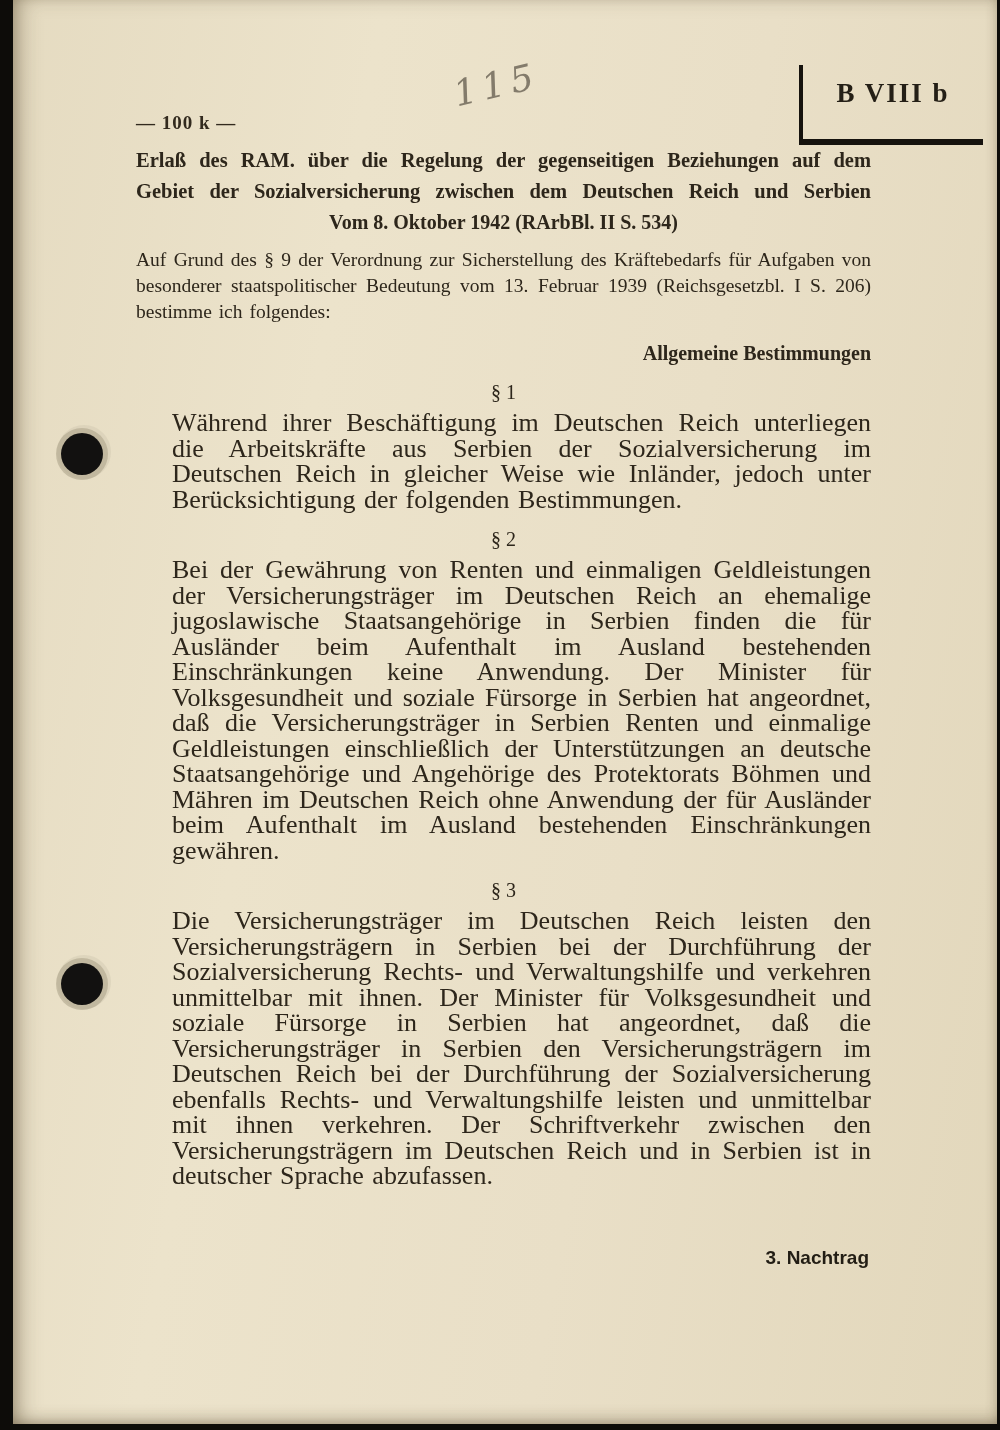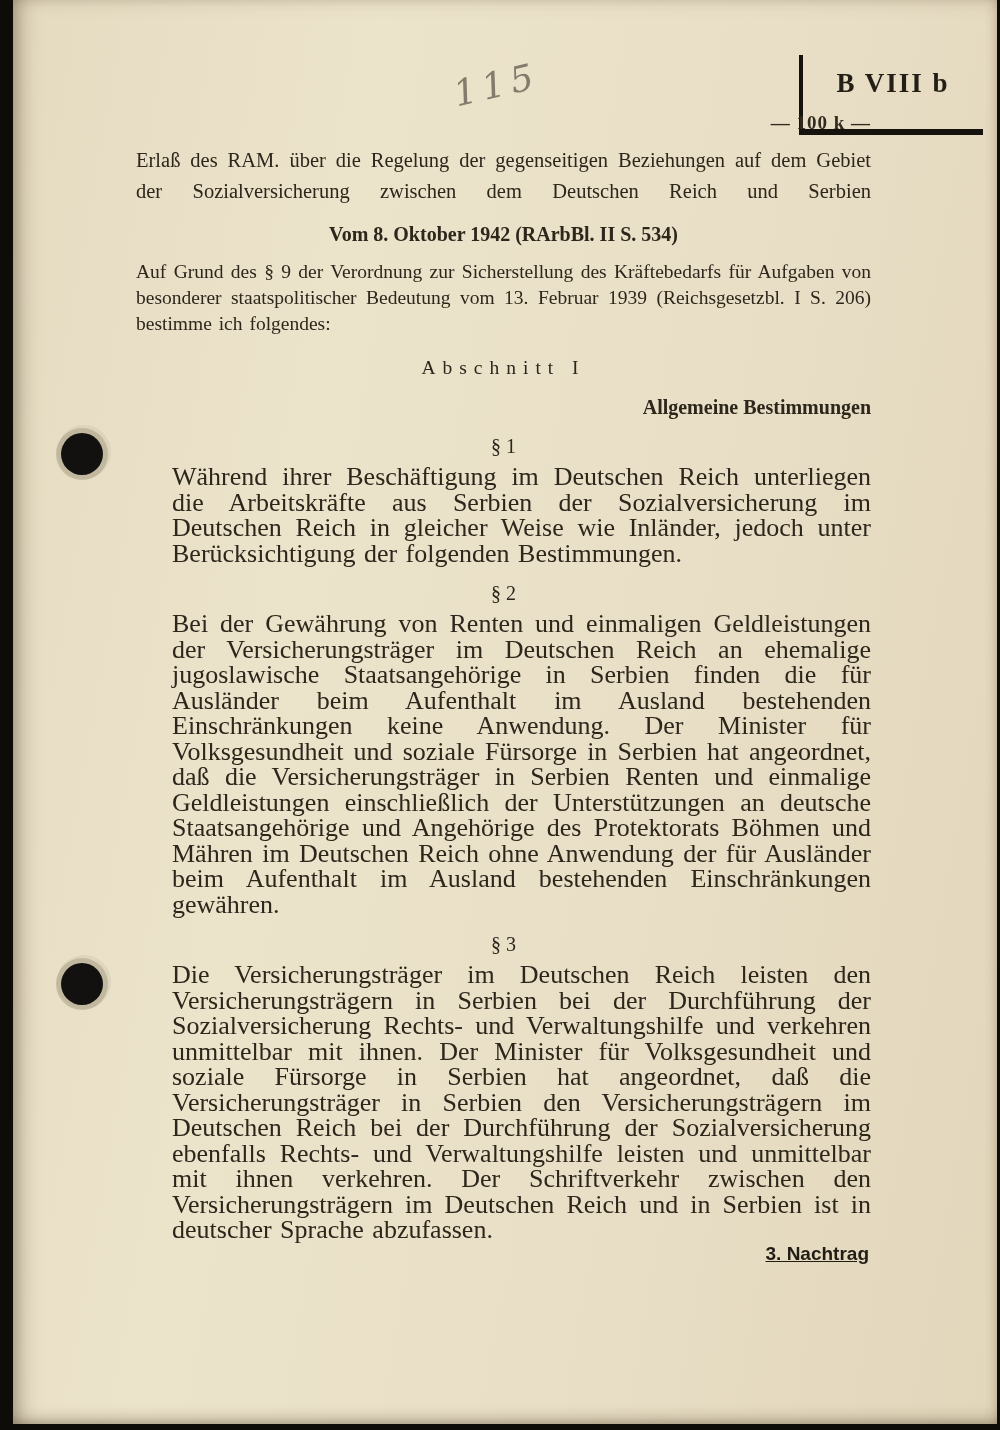--- a/index.html
+++ b/index.html
@@ -17,56 +17,56 @@
     background: linear-gradient(100deg, #e5dbc1 0%, #ece3cb 30%, #e9dfc7 62%, #e2d7bb 100%);
     box-shadow:
       inset 12px 0 24px -10px rgba(70,55,30,.55),
       inset -6px 0 14px -8px rgba(70,55,30,.30),
       inset 0 -10px 18px -10px rgba(70,55,30,.40);
     color: #2d261b;
   }
   .content { position: relative; padding: 0 126px 0 123px; }
 
   .class-box {
-    position: absolute; top: 55px; right: 14px;
+    position: absolute; top: 65px; right: 14px;
     width: 184px; height: 80px;
     border-left: 4px solid #16130e;
     border-bottom: 6px solid #16130e;
     margin-left: 40px;
   }
   .class-label {
     margin-top: 13px; text-align: center;
     font-weight: bold; font-size: 27px; letter-spacing: 2px; color: #241f16;
   }
 
   .handwritten {
     position: absolute; left: 440px; top: 64px;
     font-family: "DejaVu Serif", serif; font-style: italic;
     font-size: 36px; color: #837b6b; letter-spacing: 6px;
     transform: rotate(-13deg);
   }
 
   .page-number {
-    padding-top: 112px; text-align: right;
+    padding-top: 112px; text-align: left;
     font-size: 19px; letter-spacing: 1px; font-weight: bold; color: #322a1e;
   }
 
   .doc-title {
     margin-top: 30px; text-align: center;
     font-weight: bold; font-size: 24px; letter-spacing: 1px;
   }
 
   .decree-title {
     margin-top: 11px;
-    font-weight: normal; font-size: 20.5px; line-height: 31px;
+    font-weight: bold; font-size: 20.5px; line-height: 31px;
     text-align: justify; text-align-last: justify;
     word-spacing: 2px; hyphens: auto; -webkit-hyphens: auto;
   }
   .decree-date {
-    margin-top: 12px; text-align: center;
+    margin-top: 0; text-align: center;
     font-weight: bold; font-size: 20px; line-height: 30px;
   }
 
   .preamble {
     margin-top: 10px;
     font-size: 19.5px; line-height: 26px;
     text-align: justify; word-spacing: 2px;
     hyphens: auto; -webkit-hyphens: auto;
   }
 
@@ -84,24 +84,24 @@
     font-size: 20px;
   }
   .para-text {
     margin-top: 6px;
     font-size: 26px; line-height: 25.5px;
     text-align: justify; word-spacing: 2px;
     hyphens: auto; margin-left: 36px; -webkit-hyphens: auto;
   }
 
   .footer-note {
-    padding-right: 2px;
+    margin-top: 58px; padding-right: 2px;
     text-align: right;
     font-family: "Liberation Sans", sans-serif;
-    font-weight: bold; font-size: 19px; color: #221d14; text-decoration: underline;
+    font-weight: bold; font-size: 19px; color: #221d14;
   }
 
   .punch {
     position: absolute; left: 48px;
     width: 42px; height: 42px; border-radius: 50%;
     background: #121110;
     box-shadow: 0 0 0 5px rgba(170,160,135,0.55), 2px -2px 0 6px rgba(200,192,168,0.35);
   }
   .punch-top { top: 433px; }
   .punch-bottom { top: 963px; }
@@ -124,21 +124,20 @@
 
     <div class="page-number">— 100 k —</div>
 
 
     <div class="decree-title">Erlaß des RAM. über die Regelung der gegenseitigen Beziehungen auf dem Gebiet der Sozialversicherung zwischen dem Deutschen Reich und Serbien</div>
 
     <div class="decree-date">Vom 8. Oktober 1942 (RArbBl. II S. 534)</div>
 
     <div class="preamble">Auf Grund des § 9 der Verordnung zur Sicherstellung des Kräftebedarfs für Aufgaben von besonderer staatspolitischer Bedeutung vom 13. Februar 1939 (Reichsgesetzbl. I S. 206) bestimme ich folgendes:</div>
 
-    <div class="section-heading">Abschnitt I</div>
 
     <div class="section-subheading">Allgemeine Bestimmungen</div>
 
     <div>
       <div class="para-number">§ 1</div>
       <div class="para-text">Während ihrer Beschäftigung im Deutschen Reich unterliegen die Arbeitskräfte aus Serbien der Sozialversicherung im Deutschen Reich in gleicher Weise wie Inländer, jedoch unter Berücksichtigung der folgenden Bestimmungen.</div>
     </div>
 
     <div>
       <div class="para-number">§ 2</div>

